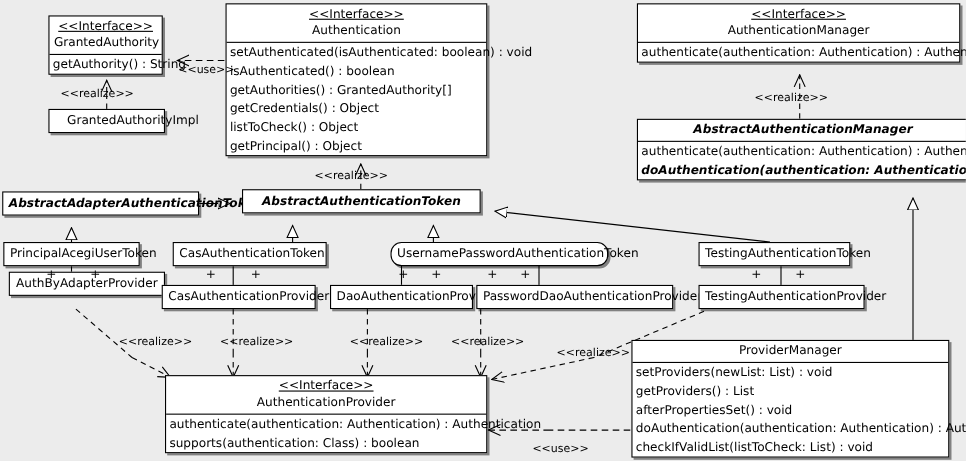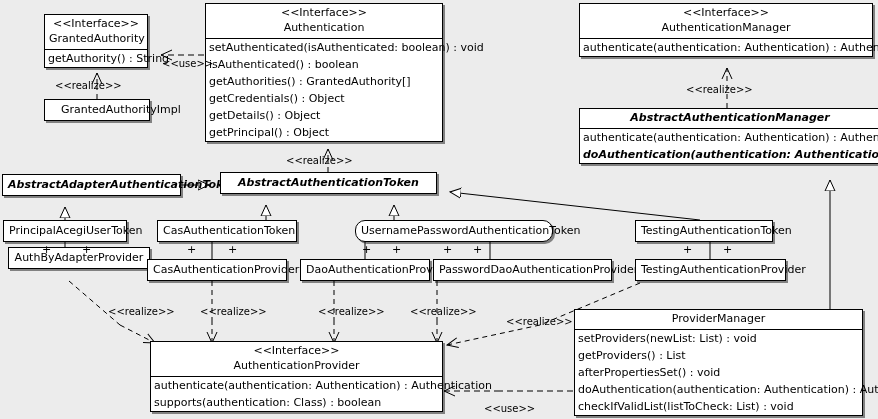--- a/index.html
+++ b/index.html
@@ -43,20 +43,21 @@
     text-align: center;
     font-size: 11px;
     line-height: 14px;
     white-space: nowrap;
     color: #000;
   }
   .hdr .stereo {
     display: block;
     font-size: 11px;
     line-height: 15px;
+    text-decoration: underline;
   }
   .hdr .cname {
     display: block;
     font-size: 11px;
     line-height: 16px;
   }
   .abstract .cname, .abstract .single {
     font-style: italic;
     font-weight: bold;
   }
@@ -182,21 +183,21 @@
   <div class="uml-class" style="left:205px; top:3px; width:238px;">
     <div class="hdr">
       <span class="stereo">&lt;&lt;Interface&gt;&gt;</span>
       <span class="cname">Authentication</span>
     </div>
     <div class="compartment">
       <div class="member">setAuthenticated(isAuthenticated: boolean) : void</div>
       <div class="member">isAuthenticated() : boolean</div>
       <div class="member">getAuthorities() : GrantedAuthority[]</div>
       <div class="member">getCredentials() : Object</div>
-      <div class="member">getDetails() : Object</div>
+      <div class="member">listToCheck() : Object</div>
       <div class="member">getPrincipal() : Object</div>
     </div>
   </div>
 
   <div class="uml-class" style="left:579px; top:3px; width:294px;">
     <div class="hdr">
       <span class="stereo">&lt;&lt;Interface&gt;&gt;</span>
       <span class="cname">AuthenticationManager</span>
     </div>
     <div class="compartment">

